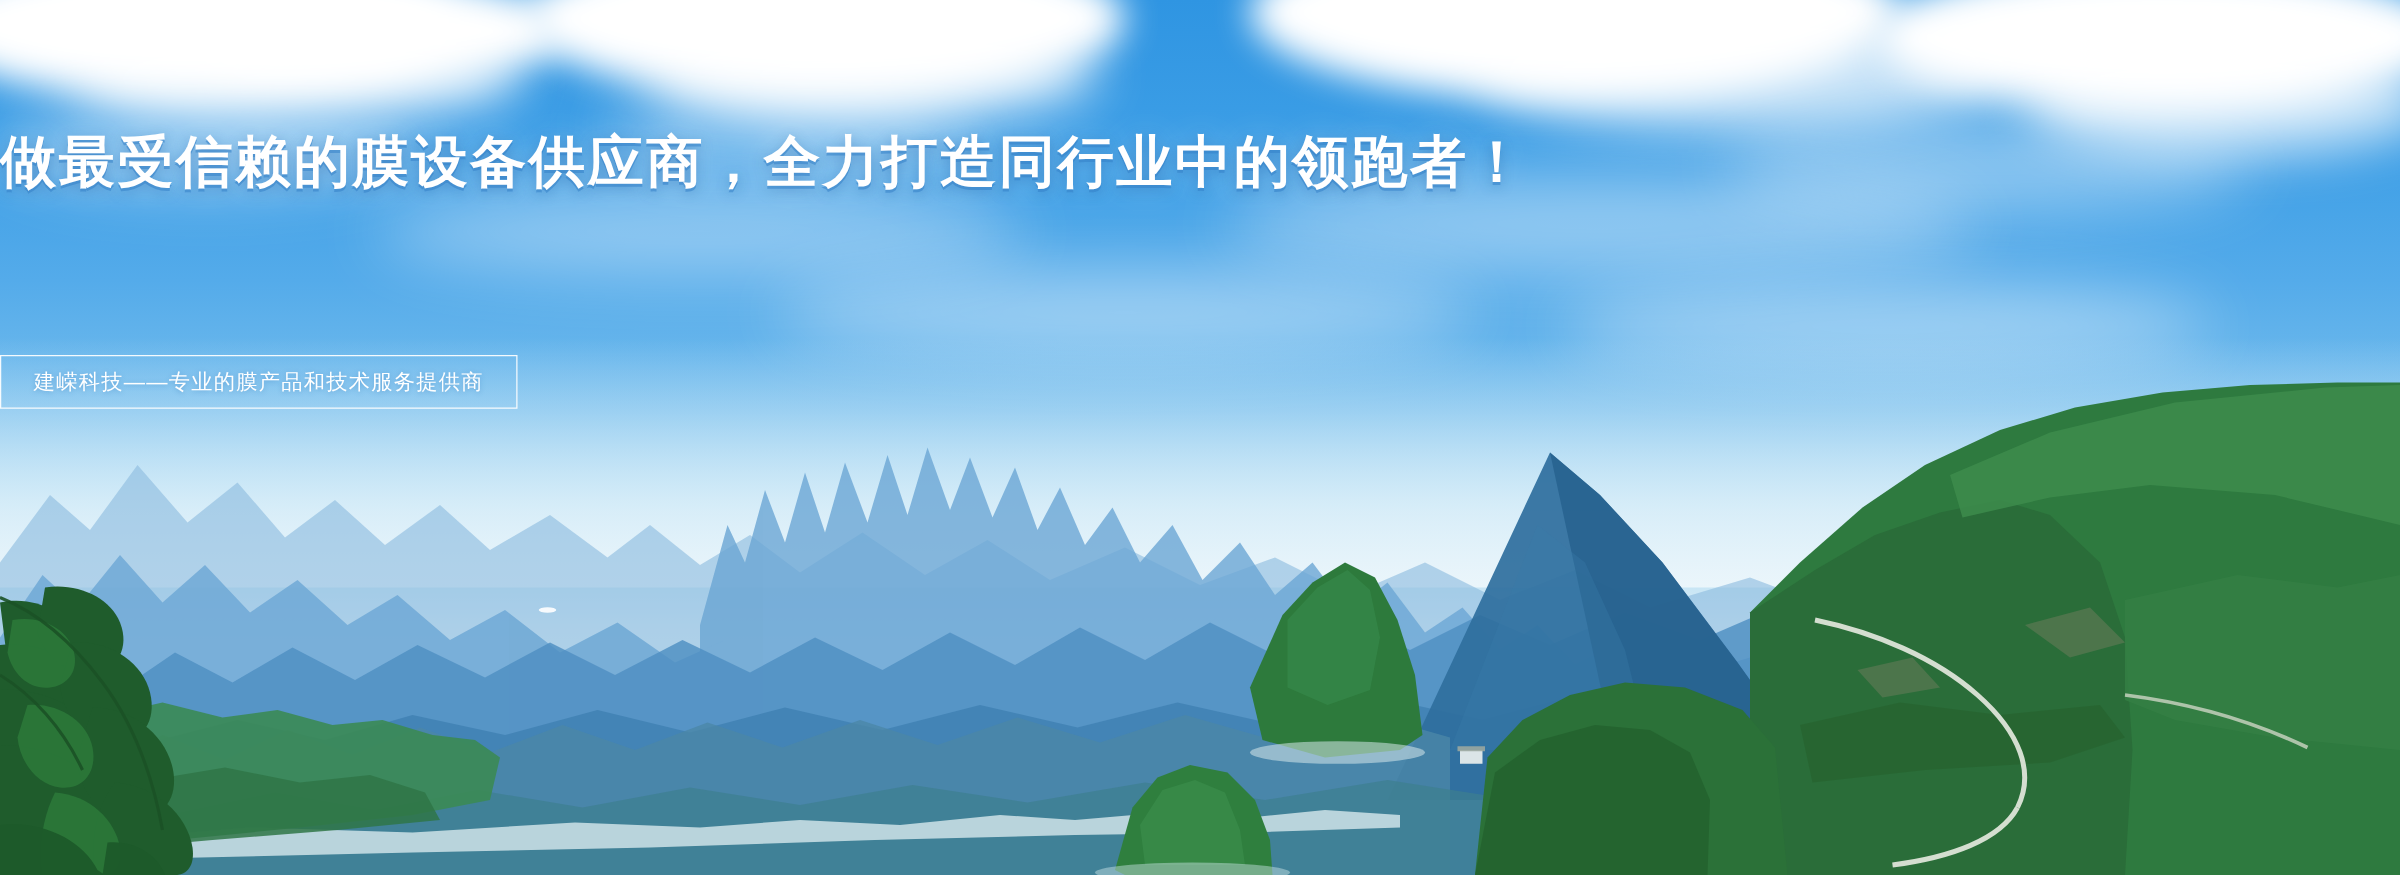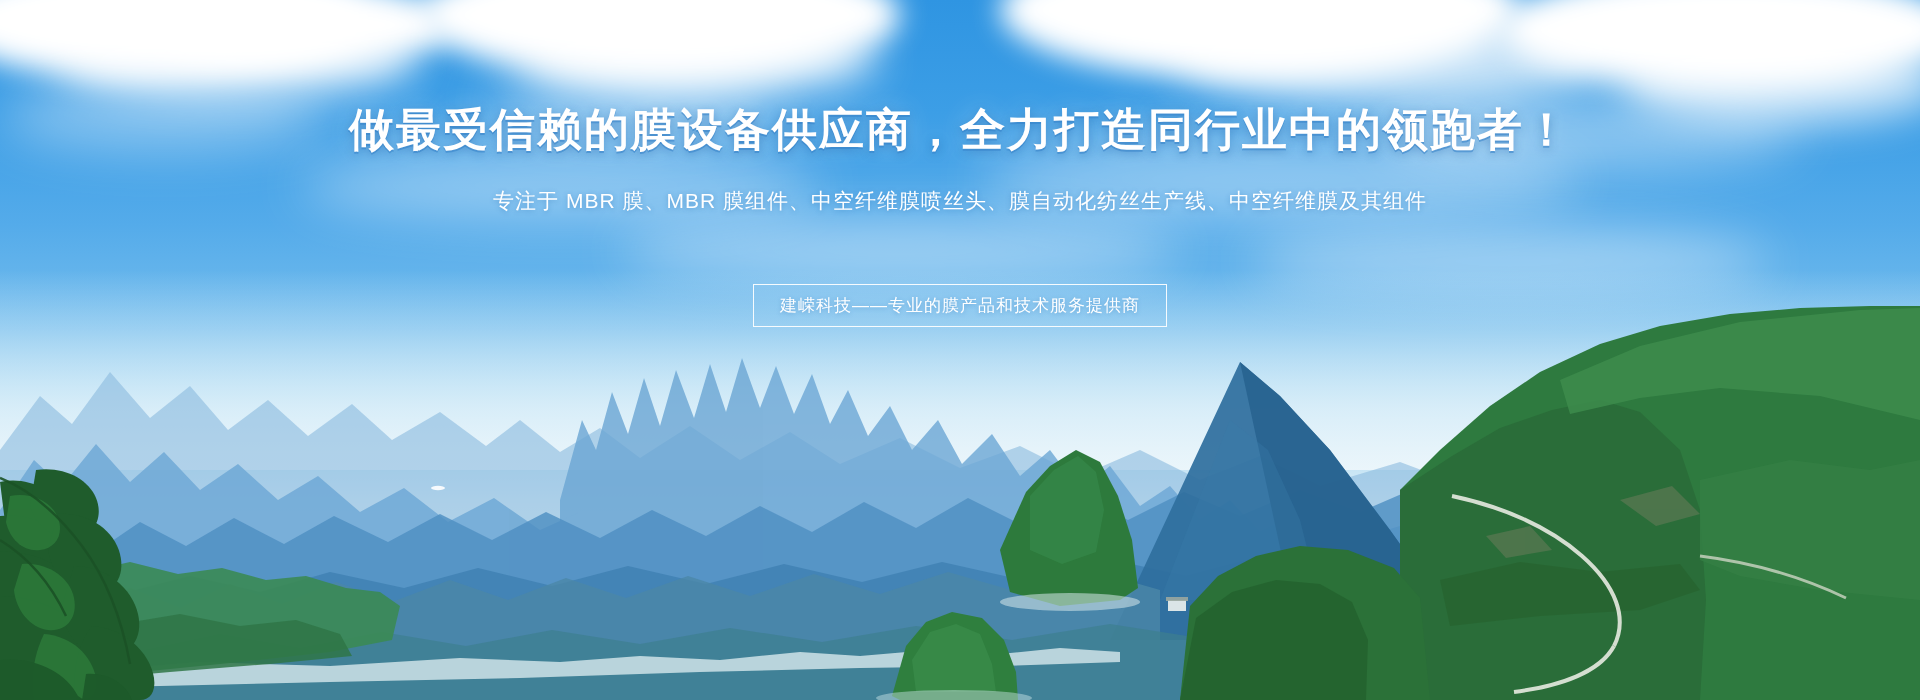--- a/index.html
+++ b/index.html
@@ -16,21 +16,21 @@
   .cloudwisp{position:absolute;border-radius:50%;background:rgba(255,255,255,.40);filter:blur(26px);}
   .haze{position:absolute;left:0;width:1920px;
     background:linear-gradient(180deg,rgba(255,255,255,0) 0%,rgba(226,242,250,.85) 70%,rgba(236,246,251,.96) 100%);}
 
   
   .scene{position:absolute;left:0;top:300px;width:1920px;height:400px;overflow:hidden;}
   .layer{position:absolute;left:0;top:0;width:1920px;height:400px;}
   .layer svg{display:block;width:1920px;height:400px;}
 
   
-  .copy{position:absolute;left:0;top:0;width:1920px;height:340px;z-index:40;text-align:center;}
+  .copy{position:absolute;left:0;top:0;width:1920px;height:340px;z-index:40;text-align:left;}
 
   .headline{position:absolute;left:0;top:100px;width:1920px;
     font-size:45px;font-weight:700;letter-spacing:2px;color:#ffffff;white-space:nowrap;
     text-shadow:0 2px 0 rgba(52,130,200,.55),0 3px 10px rgba(30,95,165,.45),0 0 26px rgba(255,255,255,.35);}
 
   .subline{position:absolute;left:0;top:187px;width:1920px;
     font-size:21px;font-weight:400;letter-spacing:1px;color:#ffffff;white-space:nowrap;
     text-shadow:0 1px 5px rgba(40,110,180,.45);}
 
   .tagwrap{position:absolute;left:0;top:240px;width:1920px;}
@@ -268,21 +268,20 @@
         <ellipse cx="438" cy="188" rx="7" ry="2.2" fill="#ffffff" opacity=".9"></ellipse>
       </svg>
     </div>
 
   </div>
 
   <div class="copy">
 
     <div class="headline">做最受信赖的膜设备供应商，全力打造同行业中的领跑者！</div>
 
-    <div class="subline">专注于 MBR 膜、MBR 膜组件、中空纤维膜喷丝头、膜自动化纺丝生产线、中空纤维膜及其组件</div>
 
     <div class="tagwrap">
       <span class="tagbox">建嵘科技——专业的膜产品和技术服务提供商</span>
     </div>
 
   </div>
 
 </div>
 
 </body></html>

